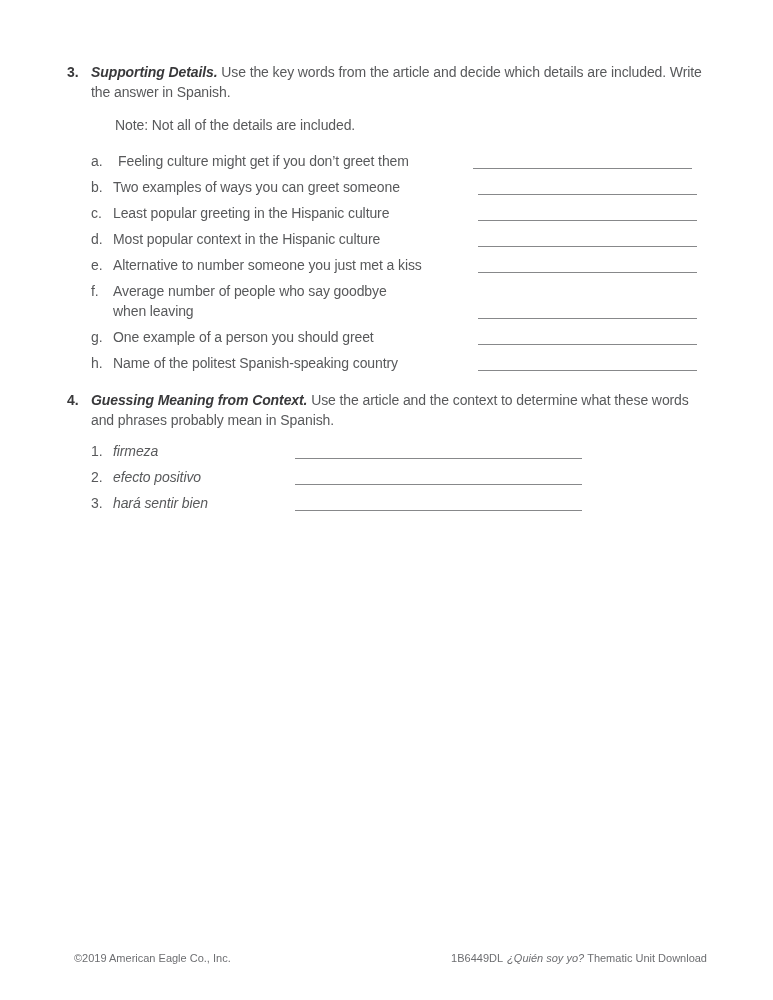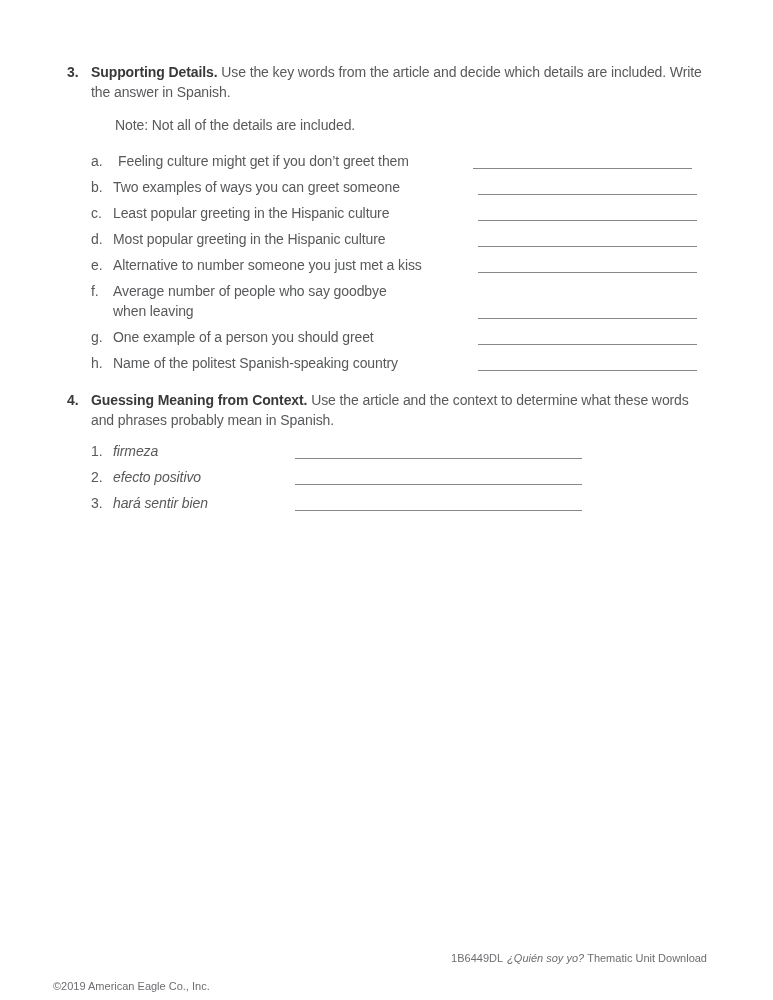--- a/index.html
+++ b/index.html
@@ -16,21 +16,21 @@
   }
   .sec { position:absolute; left:67px; width:645px; }
   #sec3 { top:62px; }
   #sec4 { top:390px; }
   .sec-head { display:flex; }
   .sec-num {
     flex:0 0 24px; width:24px;
     font-weight:bold; color:#39393b;
   }
   .sec-body { flex:1; }
-  .sec-title { font-weight:bold; color:#39393b; }
+  .sec-title { font-weight:bold; color:#39393b;font-style:italic; }
   .sec-instr { color:#58595b; }
   .note { margin:13px 0 16px 24px; }
   .items { margin-top:11px; }
   .row { display:flex; width:630px; margin-bottom:6px; }
   .row .lbl { flex:0 0 22px; width:22px; }
   .row .txt { flex:0 0 365px; width:365px; }
   .row .txt .tline { display:block; }
   .txt.pad-a { padding-left:5px; flex-basis:360px; }
   .blank {
     flex:0 0 219px; width:219px;
@@ -44,22 +44,22 @@
   .row4 .lbl { flex:0 0 22px; width:22px; }
   .row4 .term { flex:0 0 182px; width:182px; font-style:italic; }
   .blank4 {
     flex:0 0 287px; width:287px;
     align-self:flex-end;
     border-bottom:1px solid #87888a;
     margin-bottom:2px;
     height:6px;
   }
   .footer-left {
-    position:absolute; left:53px; top:951px;
-    font-size:11px; line-height:14px; color:#6d6e71; letter-spacing:0;margin-top:28px;
+    position:absolute; left:74px; top:951px;
+    font-size:11px; line-height:14px; color:#6d6e71; letter-spacing:0;
   }
   .page-num {
     position:absolute; left:0; right:0; top:948px;
     text-align:center;
     font-size:14.5px; line-height:18px; font-weight:bold; color:#4d4d4f;
     letter-spacing:0;
   }
   .footer-right {
     position:absolute; right:66px; top:951px;
     font-size:11px; line-height:14px; color:#6d6e71; letter-spacing:0;
@@ -94,21 +94,21 @@
           </div>
 
           <div class="row">
             <span class="lbl">c.</span>
             <span class="txt">Least popular greeting in the Hispanic culture</span>
             <span class="blank"></span>
           </div>
 
           <div class="row">
             <span class="lbl">d.</span>
-            <span class="txt">Most popular greeting in the Hispanic culture</span>
+            <span class="txt">Most popular context in the Hispanic culture</span>
             <span class="blank"></span>
           </div>
 
           <div class="row">
             <span class="lbl">e.</span>
             <span class="txt">Alternative to number someone you just met a kiss</span>
             <span class="blank"></span>
           </div>
 
           <div class="row">

